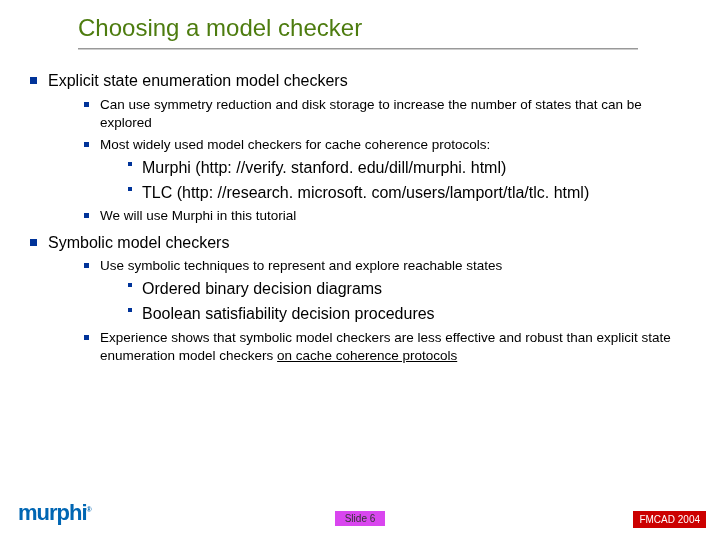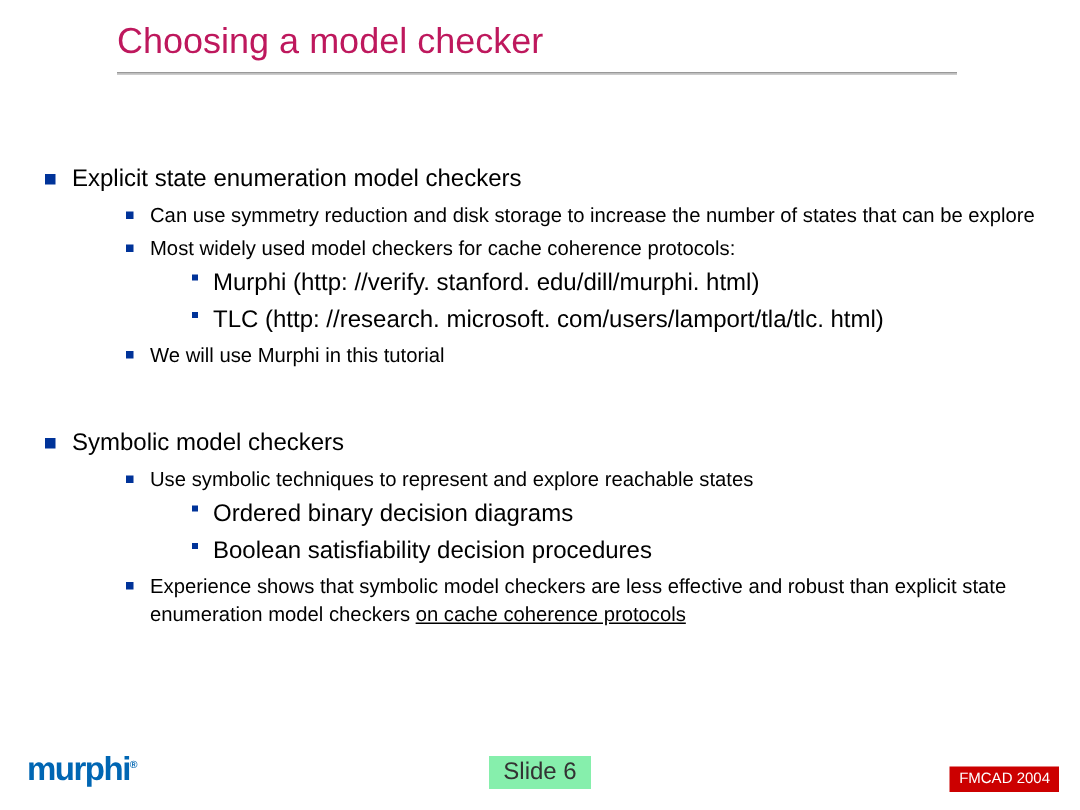--- a/index.html
+++ b/index.html
@@ -13,39 +13,39 @@
     position: relative;
     overflow: hidden;
     font-size: 13px;
   }
   .title {
     position: absolute;
     top: 14px;
     left: 78px;
     font-size: 24px;
     font-weight: 400;
-    color: #be185d;
+    color: #4d7c0f;
   }
   .title-underline {
     position: absolute;
     top: 48px;
     left: 78px;
     width: 560px;
     height: 1px;
     background: #999;
     box-shadow: 0 1px 0 #ccc;
   }
   .content {
     position: absolute;
     top: 70px;
     left: 20px;
     right: 30px;
   }
   ul { list-style: none; margin: 0; padding: 0; }
-  .lvl1 > li { padding-left: 28px; position: relative; margin-bottom: 6px; margin-top: 39px; }
+  .lvl1 > li { padding-left: 28px; position: relative; margin-bottom: 6px; }
   .lvl1 > li::before {
     content: "";
     position: absolute;
     left: 10px; top: 7px;
     width: 7px; height: 7px;
     background: #003399;
   }
   .lvl1 > li > .txt { font-size: 16px; line-height: 1.35; }
   .lvl2 { margin-top: 4px; margin-left: 30px; }
   .lvl2 > li { padding-left: 22px; position: relative; margin-bottom: 4px; }
@@ -83,23 +83,23 @@
     vertical-align: super;
     color: #0066b3;
   }
   .slidenum-wrap {
     position: absolute;
     left: 0; right: 0; bottom: 14px;
     text-align: center;
   }
   .slidenum {
     display: inline-block;
-    background: #86efac;
+    background: #d946ef;
     color: #333;
-    font-size: 16px;
+    font-size: 10px;
     padding: 2px 10px;
   }
   .badge {
     position: absolute;
     right: 14px;
     bottom: 12px;
     background: #cc0000;
     color: #fff;
     font-size: 10px;
     font-weight: normal;
@@ -111,21 +111,21 @@
 
 <div class="title">Choosing a model checker</div>
 <div class="title-underline"></div>
 
 <div class="content">
   <ul class="lvl1">
     <li>
       <span class="txt">Explicit state enumeration model checkers</span>
       <ul class="lvl2">
         <li>
-            <span class="txt">Can use symmetry reduction and disk storage to increase the number of states that can be explore</span>
+            <span class="txt">Can use symmetry reduction and disk storage to increase the number of states that can be explored</span>
           </li>
         <li>
           <span class="txt">Most widely used model checkers for cache coherence protocols:</span>
           <ul class="lvl3">
             <li>
                 <span class="txt">Murphi (http: //verify. stanford. edu/dill/murphi. html)</span>
               </li>
             <li>
                 <span class="txt">TLC (http: //research. microsoft. com/users/lamport/tla/tlc. html)</span>
               </li>

